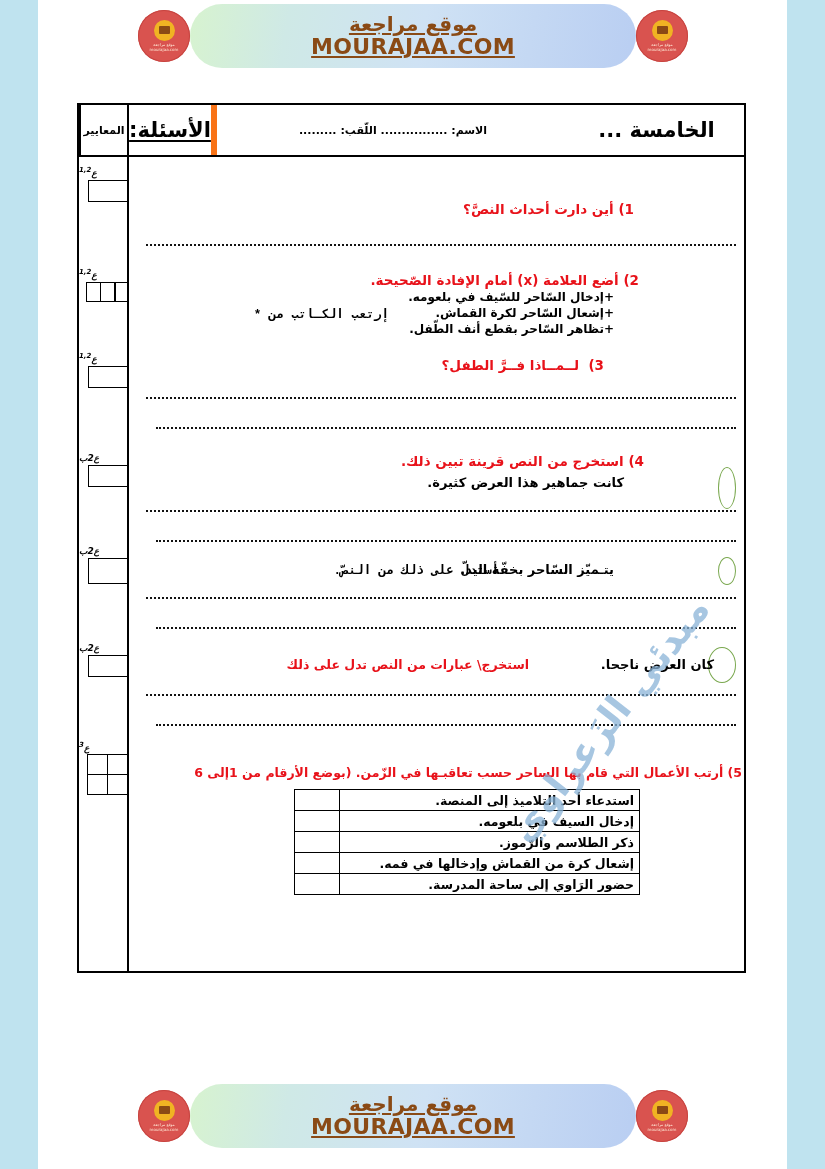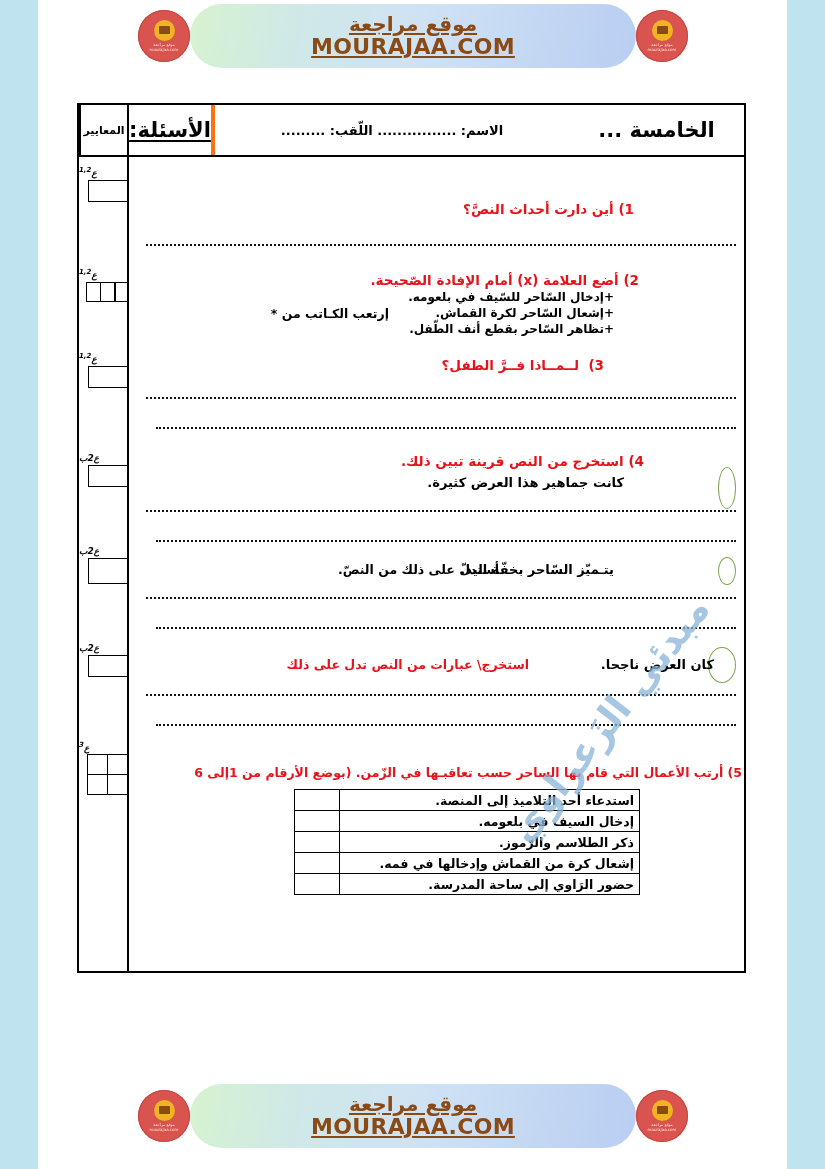--- a/index.html
+++ b/index.html
@@ -91,21 +91,21 @@
   }
   .hdr-cell{
     box-sizing:border-box;
     display:flex;align-items:center;justify-content:center;
     font-weight:bold;color:#000;
     padding:12px 6px;
   }
   .hdr-criteria{width:48px;border-left:2px solid #000;font-size:11px;}
   .hdr-questions{width:84px;border-left:2px solid #000;font-size:21px;}
   .hdr-questions span{text-decoration:underline;text-underline-offset:3px;}
-  .hdr-name{flex:1;border-left:4px solid #f97316;font-size:13px;justify-content:center;}
+  .hdr-name{flex:1;border-left:6px solid #f97316;font-size:11px;justify-content:center;}
   .hdr-class{width:175px;font-size:21px;}
 
   
   .body{
     display:flex;flex-direction:row;
     height:814px;
   }
   .qarea{
     position:relative;
     flex:1;
@@ -162,21 +162,21 @@
     line-height:1.28;text-align:left;direction:rtl;
   }
   .dots{
     position:absolute;
     border-bottom:2px dotted #111;
     height:0;
   }
   .ref{
     position:absolute;
     color:#000;font-weight:bold;font-size:12.5px;
-    direction:rtl;white-space:nowrap;
+    direction:rtl;white-space:nowrap;font-family:Liberation Mono, monospace;
   }
   .oval{
     position:absolute;
     border:1.5px solid #7aa84f;
     border-radius:50%;
     background:transparent;
   }
   
   .q5table{
     position:absolute;

